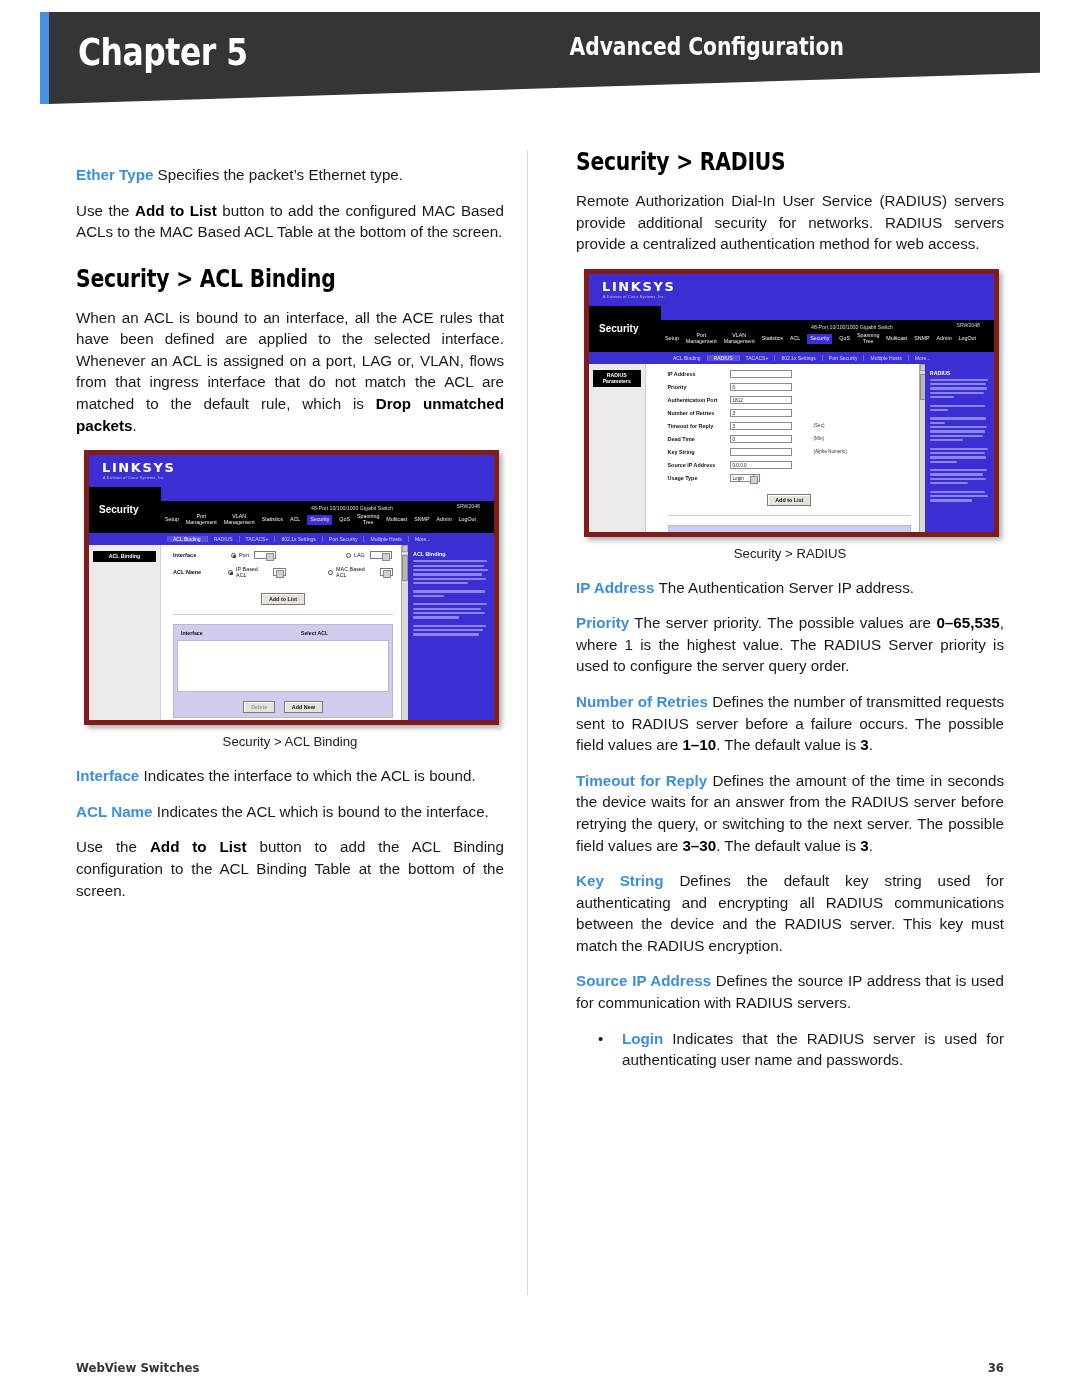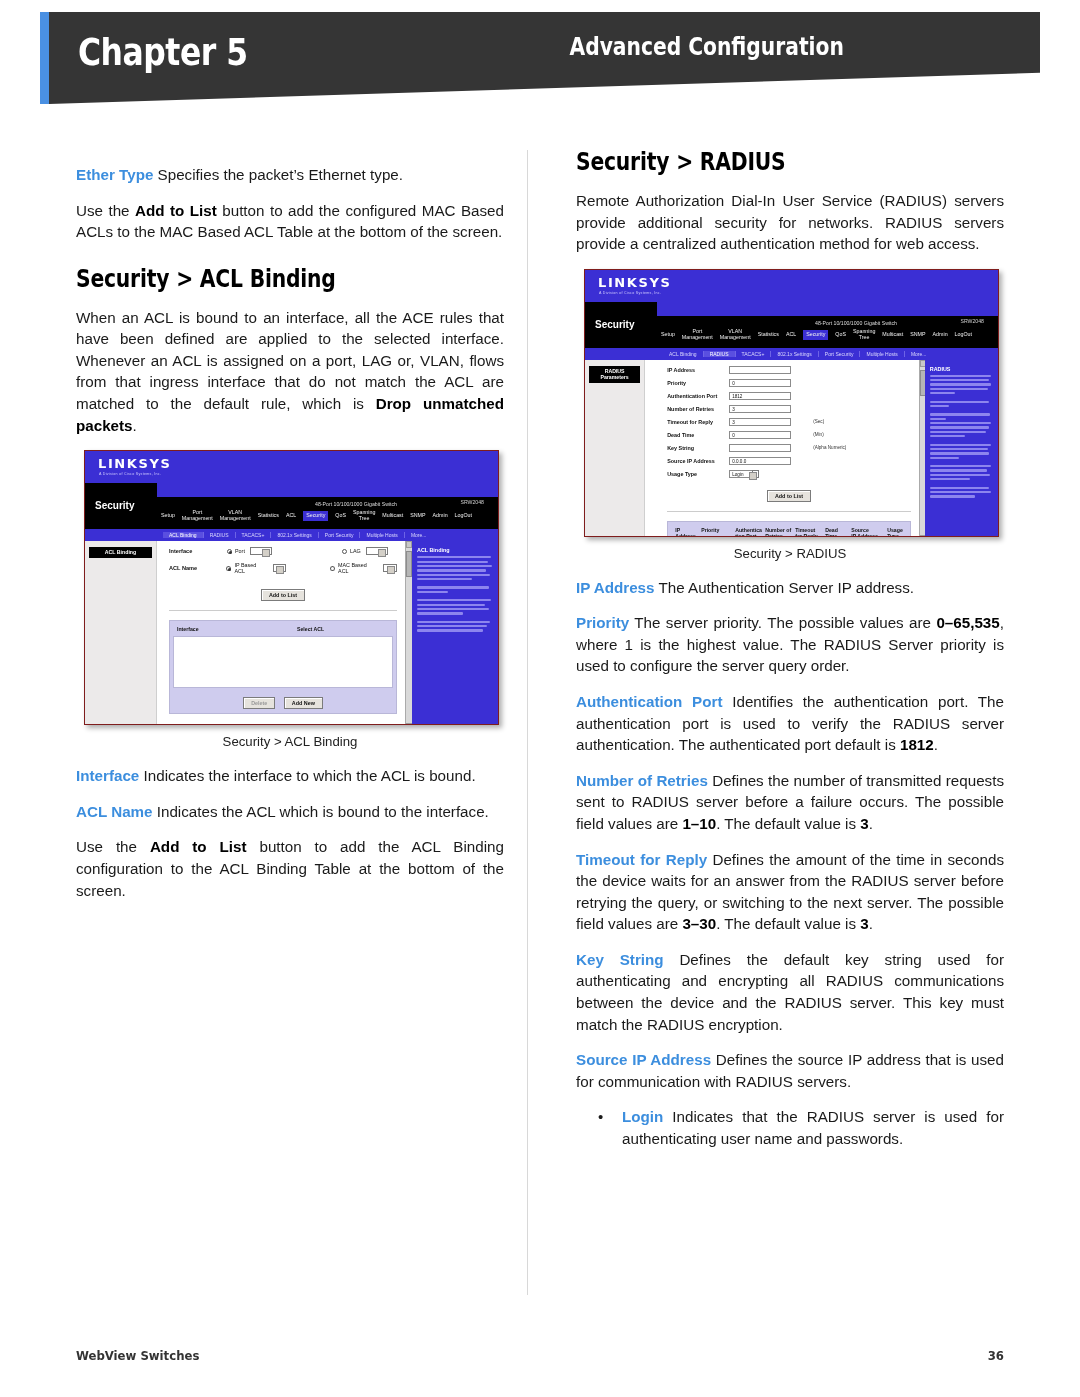--- a/index.html
+++ b/index.html
@@ -73,21 +73,21 @@
   
   .figure { margin: 6px 0 6px 0; }
   .figcap {
     text-align:center; font-size:13.2px; color:#222;
     margin-top:9px; margin-bottom:16px;
   }
 
   
   .shot {
     position:relative; background:#a21caf;
-    border:1px solid #7f1d1d;
+    border:5px solid #7f1d1d;
     box-shadow: 3px 3px 5px rgba(0,0,0,0.32);
     overflow:hidden;
   }
   .shot-left  { width:415px; height:275px; margin-left:8px; }
   .shot-right { width:415px; height:268px; margin-left:8px; }
 
   .ui-logobar { height:32px; background:#3b2fd4; position:relative; }
   .ui-logo {
     position:absolute; left:13px; top:5px;
     color:#fff; font-weight:bold; font-size:13px; letter-spacing:1.6px;
@@ -208,21 +208,21 @@
   }
   .unit { font-size:4.6px; color:#333; margin-left:22px; }
 
   
   .page-footer {
     position:absolute; left:76px; top:1348px; width:928px;
     display:flex; justify-content:space-between; align-items:baseline;
   }
   .page-footer .fl, .page-footer .fr {
     font-family:"DejaVu Sans Condensed","Liberation Sans",sans-serif;
-    font-size:13px; font-weight:bold; color:#333;
+    font-size:13px; font-weight:bold; color:#333;margin-top:12px;
   }
 </style>
 </head>
 <body>
 
 <div class="header-wrap">
   <div class="header-blue-edge"></div>
   <div class="header-band"></div>
   <div class="chapter-title">Chapter 5</div>
   <div class="chapter-right">Advanced Configuration</div>
@@ -553,23 +553,20 @@
   </div>
 
   <p class="body">
     <span class="term">IP Address</span><span>  The Authentication Server IP address.</span>
   </p>
 
   <p class="body">
     <span class="term">Priority</span><span> The server priority. The possible values are </span><span class="b">0–65,535</span><span>, where 1 is the highest value. The RADIUS Server priority is used to configure the server query order.</span>
   </p>
 
-  <p class="body">
-    <span class="term">Authentication Port</span><span>  Identifies the authentication port. The authentication port is used to verify the RADIUS server authentication. The authenticated port default is </span><span class="b">1812</span><span>.</span>
-  </p>
 
   <p class="body">
     <span class="term">Number of Retries</span><span>  Defines the number of transmitted requests sent to RADIUS server before a failure occurs. The possible field values are </span><span class="b">1–10</span><span>. The default value is </span><span class="b">3</span><span>.</span>
   </p>
 
   <p class="body">
     <span class="term">Timeout for Reply</span><span>  Defines the amount of the time in seconds the device waits for an answer from the RADIUS server before retrying the query, or switching to the next server. The possible field values are </span><span class="b">3–30</span><span>. The default value is </span><span class="b">3</span><span>.</span>
   </p>
 
 

